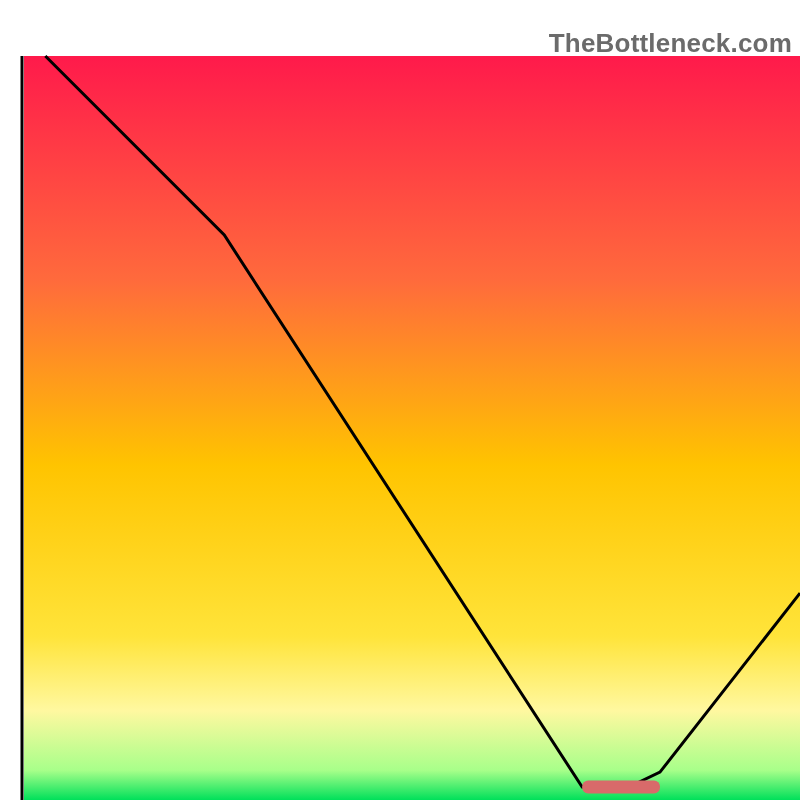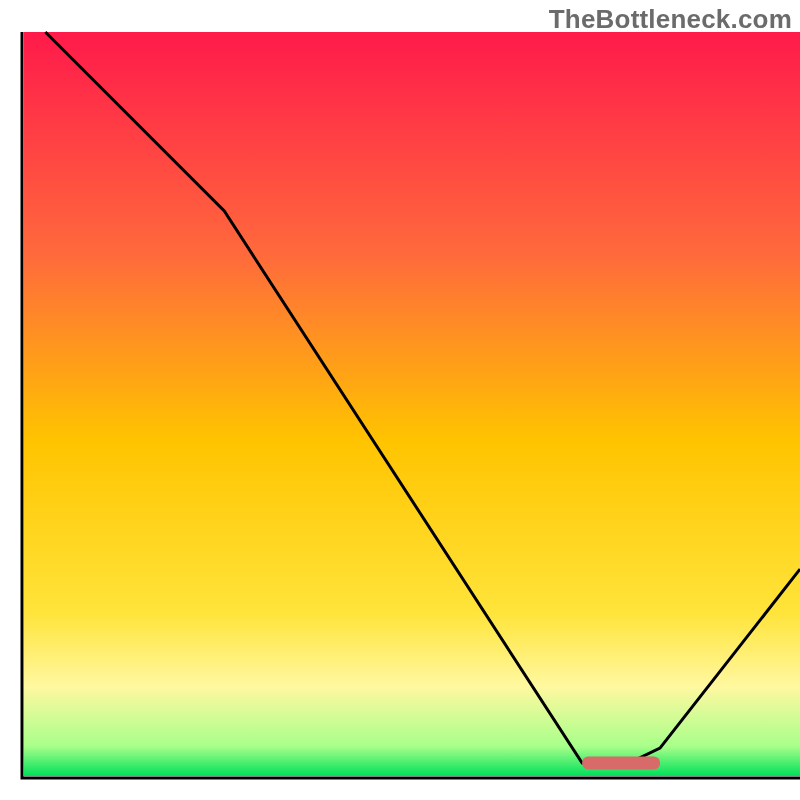--- a/index.html
+++ b/index.html
@@ -7,20 +7,21 @@
     padding: 0;
     width: 800px;
     height: 800px;
     background: #ffffff;
     font-family: Arial, Helvetica, sans-serif;
   }
   .chart-container {
     position: relative;
     width: 800px;
     height: 588px;
+    margin-top: 24px;
   }
   .watermark {
     position: absolute;
     top: 4px;
     right: 8px;
     font-size: 26px;
     font-weight: 600;
     color: #6b6b6b;
     letter-spacing: 0.2px;
     z-index: 3;

